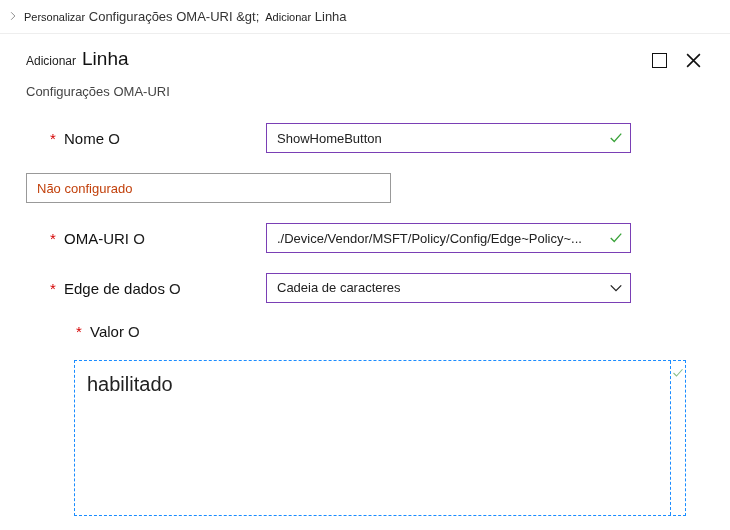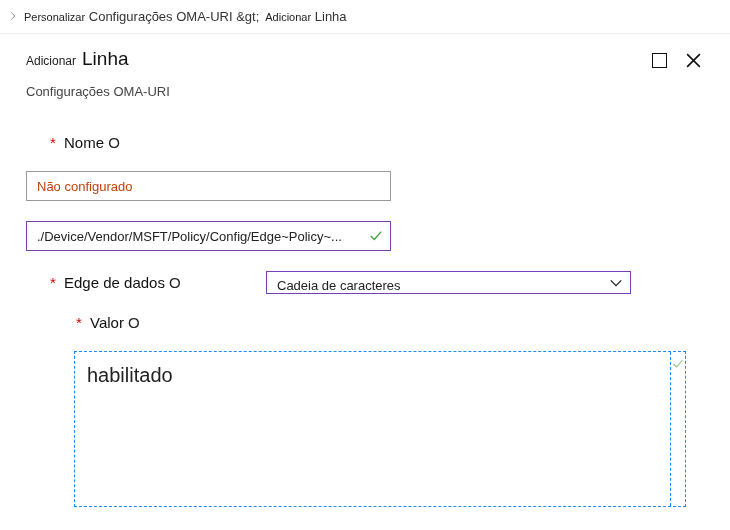--- a/index.html
+++ b/index.html
@@ -10,36 +10,36 @@
   .bc-small { font-size: 11px; color: #222; }
   .panel { padding: 14px 26px 18px 26px; }
   .panel-header { display: flex; align-items: flex-start; justify-content: space-between; }
   .panel-title-line { display: flex; align-items: baseline; gap: 6px; }
   .panel-title-small { font-size: 12px; color: #222; }
   .panel-title-big { font-size: 19px; color: #111; font-weight: 400; }
   .panel-subtitle { font-size: 13px; color: #444; margin-top: 14px; }
   .header-icons { display: flex; gap: 18px; align-items: center; margin-top: 4px; margin-right: 2px; }
   .sq-icon { width: 15px; height: 15px; border: 1.5px solid #111; }
   .x-icon svg { width: 17px; height: 17px; display: block; }
-  .form { margin-top: 35px; }
+  .form { margin-top: 24px; }
   .row { display: flex; align-items: center; margin-bottom: 20px; }
   .label { width: 240px; padding-left: 24px; font-size: 15px; color: #111; }
   .label.indent { padding-left: 50px; }
   .req { color: #d40000; margin-right: 4px; }
   .label-help { color: #222; }
   .ctrl { flex: 1; }
   .input-wrap { position: relative; width: 365px; }
   .input { width: 100%; height: 30px; padding: 0 28px 0 10px; border: 1px solid #7a3fb5; font-size: 13px; color: #222; background: #fff; outline: none; }
   .input.neutral { border: 1px solid #999; padding-right: 10px; }
   .input.placeholder-text { color: #c2410c; }
   .input.truncate { white-space: nowrap; overflow: hidden; text-overflow: ellipsis; }
   .check-icon { position: absolute; right: 8px; top: 50%; transform: translateY(-50%); color: #3aa33a; }
   .check-icon svg { display: block; width: 14px; height: 14px; }
   .select-wrap { position: relative; width: 365px; }
-  .select-display { width: 100%; height: 23px; padding: 0 30px 0 10px; border: 1px solid #7a3fb5; font-size: 13px; color: #222; line-height: 28px; }
+  .select-display { width: 100%; height: 30px; padding: 0 30px 0 10px; border: 1px solid #7a3fb5; font-size: 13px; color: #222; line-height: 28px; }
   .chev-down { position: absolute; right: 8px; top: 50%; transform: translateY(-50%); color: #222; }
   .chev-down svg { width: 14px; height: 14px; display: block; }
   .valor-row { align-items: center; }
   .textarea-row { margin-left: 48px; margin-top: 4px; }
   .textarea-wrap { position: relative; width: 612px; height: 156px; border: 1px dashed #1a8cff; }
   .textarea { width: calc(100% - 16px); height: 100%; padding: 12px 12px; border: none; font-size: 20px; color: #222; resize: none; outline: none; background: transparent; }
   .ta-side { position: absolute; right: 0; top: 0; bottom: 0; width: 15px; border-left: 1px dashed #1a8cff; }
   .ta-check { position: absolute; right: 1px; top: 6px; color: #8bbf8b; }
   .ta-check svg { width: 12px; height: 12px; display: block; }
 </style>
@@ -82,31 +82,46 @@
   </div>
 
   <div class="form">
 
     <div class="row">
       <div class="label">
         <span class="req">*</span>
         <span>Nome</span>
         <span class="label-help">O</span>
       </div>
+      <div class="ctrl">
+        <div class="input-wrap">
+          <input class="input" value="ShowHomeButton" style="">
+          <span class="check-icon">
+            <svg viewBox="0 0 16 16">
+                <path d="M2 8l4 4 8-9" stroke="#3aa33a" stroke-width="1.5" fill="none"></path>
+              </svg>
+          </span>
+        </div>
+      </div>
     </div>
 
     <div class="row">
       <div class="ctrl">
         <div class="input-wrap">
           <input class="input neutral placeholder-text" placeholder="Não configurado" value="Não configurado" style="">
         </div>
       </div>
     </div>
 
     <div class="row">
+      <div class="label">
+        <span class="req">*</span>
+        <span>OMA-URI</span>
+        <span class="label-help">O</span>
+      </div>
       <div class="ctrl">
         <div class="input-wrap">
           <input class="input truncate" value="./Device/Vendor/MSFT/Policy/Config/Edge~Policy~..." style="">
           <span class="check-icon">
             <svg viewBox="0 0 16 16">
                 <path d="M2 8l4 4 8-9" stroke="#3aa33a" stroke-width="1.5" fill="none"></path>
               </svg>
           </span>
         </div>
       </div>

